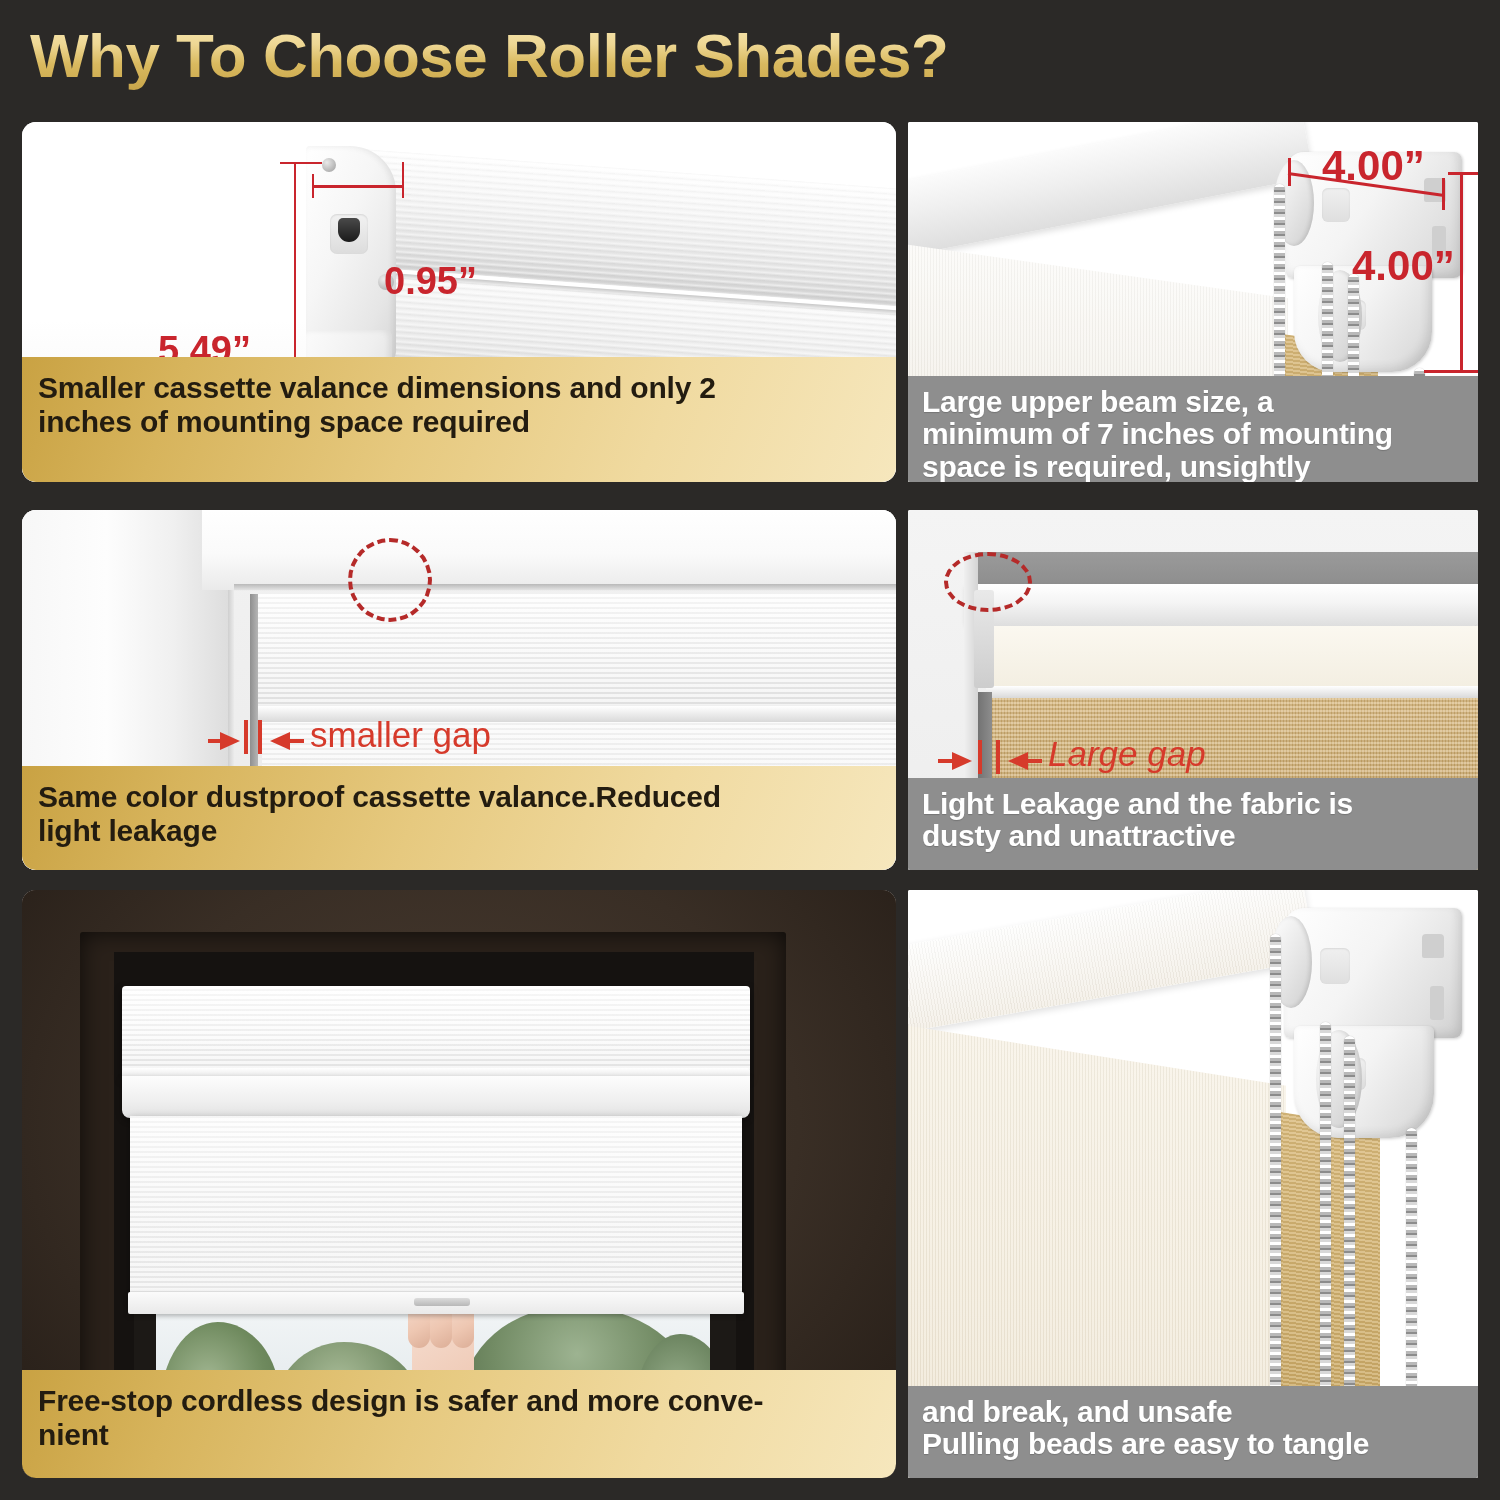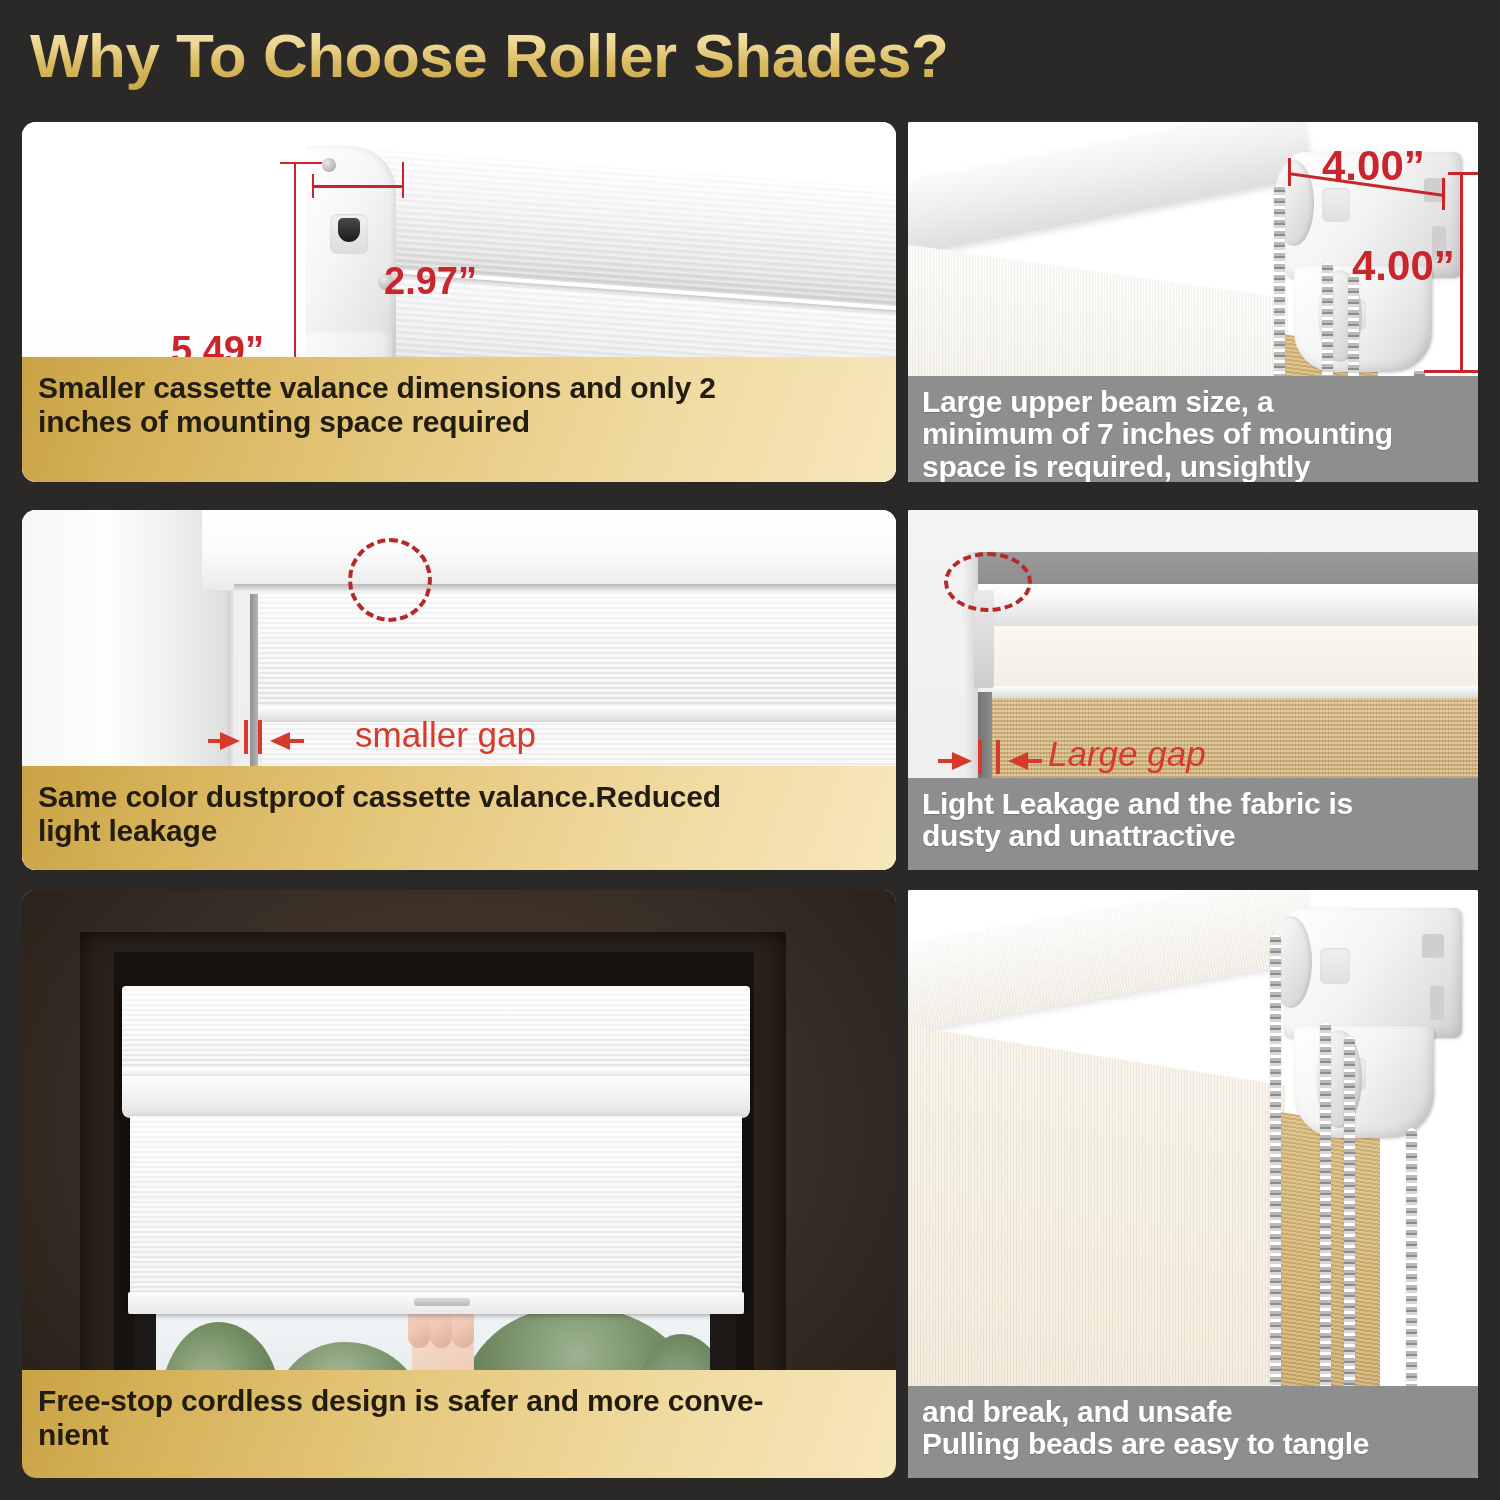--- a/index.html
+++ b/index.html
@@ -176,26 +176,26 @@
       <div style="position:absolute;left:356px;top:152px;width:16px;height:16px;border-radius:50%;
                   background:radial-gradient(circle at 35% 32%,#ededed,#a2a2a2);"></div>
       <div style="position:absolute;left:306px;top:238px;width:40px;height:36px;border-radius:6px 6px 14px 14px;
                   background:linear-gradient(180deg,#f4f4f4,#d8d8d8);box-shadow:inset 0 1px 2px rgba(0,0,0,.12);"></div>
       <div style="position:absolute;left:318px;top:244px;width:14px;height:16px;border-radius:3px;
                   background:linear-gradient(180deg,#cfcfcf,#9d9d9d);"></div>
 
       <div class="red-line" style="left:272px;top:40px;width:2px;height:246px;"></div>
       <div class="red-line" style="left:258px;top:40px;width:42px;height:2px;"></div>
       <div class="red-line" style="left:258px;top:284px;width:42px;height:2px;"></div>
-      <div class="dim-label" style="left:136px;top:207px;font-size:38px;margin-left:13px;">5.49”</div>
+      <div class="dim-label" style="left:136px;top:207px;font-size:38px;">5.49”</div>
 
       <div class="red-line" style="left:290px;top:63px;width:92px;height:3px;"></div>
       <div class="red-line" style="left:290px;top:52px;width:2px;height:24px;"></div>
       <div class="red-line" style="left:380px;top:40px;width:2px;height:36px;"></div>
-      <div class="dim-label" style="left:362px;top:138px;font-size:38px;">2.97”</div>
+      <div class="dim-label" style="left:362px;top:138px;font-size:38px;">0.95”</div>
     </div>
   </div>
 
   <div class="caption caption-gold" style="height:125px;">
     <div>
       <span class="cap-line">Smaller cassette valance dimensions and only 2</span>
       <span class="cap-line">inches of mounting space required</span>
     </div>
   </div>
 </div>
@@ -294,21 +294,21 @@
     <div style="position:absolute;left:198px;top:222px;width:0;height:0;
                 border-top:9px solid transparent;border-bottom:9px solid transparent;
                 border-left:20px solid #d63a2b;"></div>
     <div style="position:absolute;left:186px;top:229px;width:16px;height:4px;background:#d63a2b;"></div>
     <div style="position:absolute;left:222px;top:210px;width:4px;height:34px;background:#d63a2b;"></div>
     <div style="position:absolute;left:236px;top:210px;width:4px;height:34px;background:#d63a2b;"></div>
     <div style="position:absolute;left:248px;top:222px;width:0;height:0;
                 border-top:9px solid transparent;border-bottom:9px solid transparent;
                 border-right:20px solid #d63a2b;"></div>
     <div style="position:absolute;left:266px;top:229px;width:16px;height:4px;background:#d63a2b;"></div>
-    <div class="gap-label" style="left:288px;top:205px;font-size:35px;margin-left:45px;">smaller gap</div>
+    <div class="gap-label" style="left:288px;top:205px;font-size:35px;">smaller gap</div>
   </div>
 
   <div class="caption caption-gold" style="height:104px;">
     <div>
       <span class="cap-line">Same color dustproof cassette valance.Reduced</span>
       <span class="cap-line">light leakage</span>
     </div>
   </div>
 </div>
 

